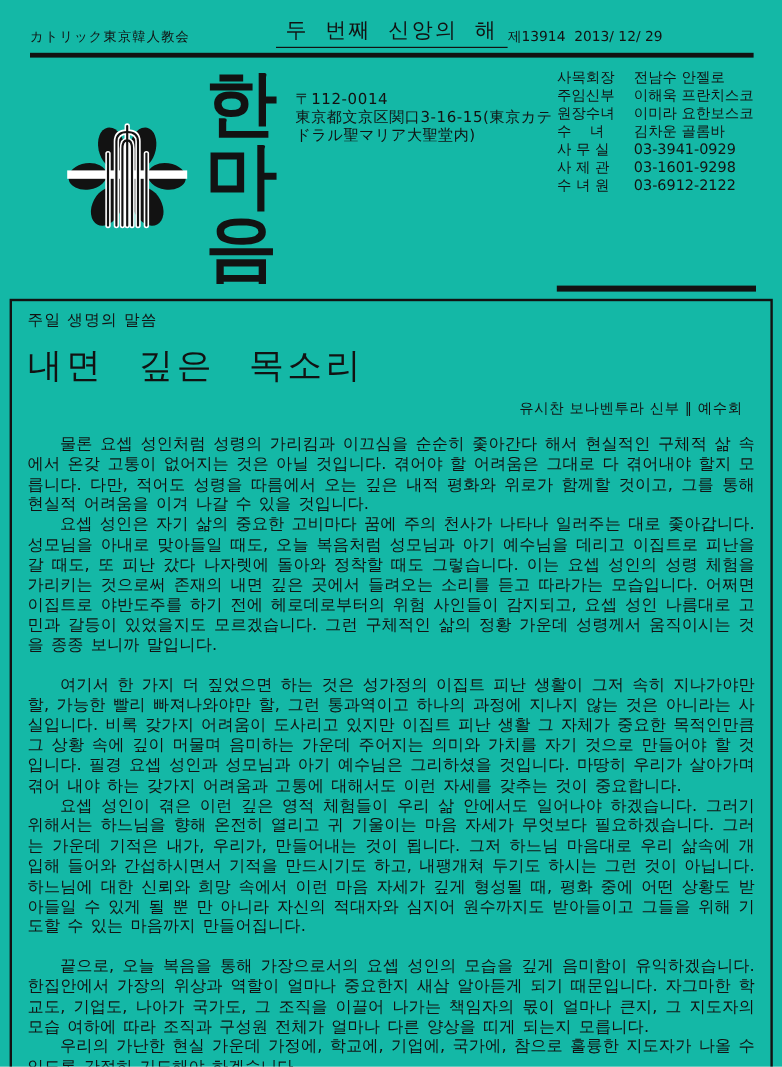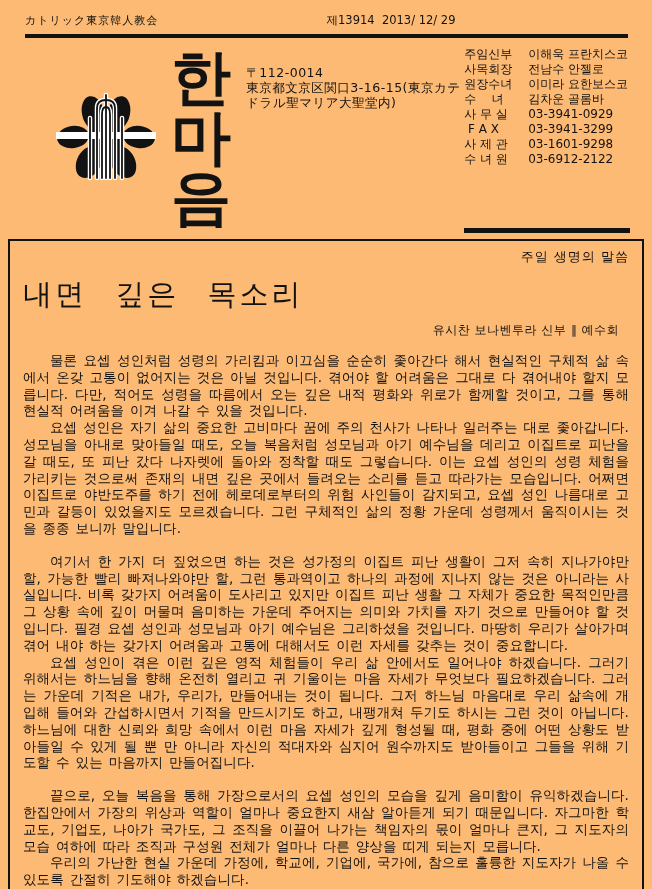--- a/index.html
+++ b/index.html
@@ -1,18 +1,18 @@
 <!DOCTYPE html>
 <html><head>
 <meta charset="utf-8">
 <style>
   * { margin:0; padding:0; box-sizing:border-box; }
   html,body { background:#e8e8e8; }
   .page {
-    width:652px; height:889px; margin:0 auto; background:#fdba74; color:#121212;
+    width:652px; height:889px; margin:0 auto; background:#14b8a6; color:#121212;
     font-family:"DejaVu Sans", sans-serif; position:relative; overflow:hidden;
   }
   
   .top-bar {
     margin:0 24px 0 25px; padding:13px 0 4px;
     display:flex; align-items:flex-end; border-bottom:4px solid #121212;
   }
   .org { flex:1; font-size:11px; letter-spacing:1px; padding-bottom:2px; }
   .banner {
     font-size:17.5px; letter-spacing:2px; word-spacing:6px;
@@ -30,41 +30,42 @@
     border-bottom:5px solid #121212;
   }
   .c-row { display:flex; }
   .c-label { width:64px; white-space:pre; }
   .c-value { white-space:pre; }
   
   .article-box {
     margin:6px 8px 0; border:2px solid #121212; height:678px;
     padding:7px 13px 6px; overflow:hidden;
   }
-  .section-label { font-size:13px; letter-spacing:1px;text-align:right; }
+  .section-label { font-size:13px; letter-spacing:1px; }
   .article-title {
     font-size:29px; font-weight:400;
     letter-spacing:3px; word-spacing:16px; margin:9px 0 7px;
   }
   .byline { text-align:right; font-size:12px; letter-spacing:0.5px; padding-right:10px; margin-bottom:13px; }
   .body p {
     font-size:13.5px; line-height:16.8px; text-align:justify;
     text-indent:2em; word-spacing:1.5px; letter-spacing:0.1px;
   }
   .body p.spaced { margin-top:16px; }
   
   .page-footer { padding:7px 14px 0 17px; font-size:13.2px; letter-spacing:0.2px; }
 </style>
 </head>
 <body>
 
 <div class="page">
 
   <div class="top-bar">
     <div class="org">カトリック東京韓人教会</div>
+    <div class="banner">두 번째 신앙의 해</div>
     <div class="issue">제13914  2013/ 12/ 29</div>
   </div>
 
   <div class="masthead">
     <div class="mast-left">
       <div class="logo-row">
         <span>
           <svg width="102" height="92" viewBox="0 0 100 92" aria-hidden="true">
             <g fill="#121212">
               <ellipse cx="37" cy="21" rx="11" ry="17" transform="rotate(-12 37 21)"></ellipse>
@@ -95,42 +96,38 @@
         <span class="mast-title">한마음</span>
       </div>
       <div class="addr">
         <div>〒112-0014</div>
         <div>東京都文京区関口3-16-15(東京カテドラル聖マリア大聖堂内)</div>
       </div>
     </div>
 
     <div class="contacts">
       <div class="c-row">
+        <span class="c-label">사목회장</span>
+        <span class="c-value">전남수 안젤로</span>
+      </div>
+      <div class="c-row">
         <span class="c-label">주임신부</span>
         <span class="c-value">이해욱 프란치스코</span>
-      </div>
-      <div class="c-row">
-        <span class="c-label">사목회장</span>
-        <span class="c-value">전남수 안젤로</span>
       </div>
       <div class="c-row">
         <span class="c-label">원장수녀</span>
         <span class="c-value">이미라 요한보스코</span>
       </div>
       <div class="c-row">
         <span class="c-label">수    녀</span>
         <span class="c-value">김차운 골롬바</span>
       </div>
       <div class="c-row">
         <span class="c-label">사 무 실</span>
         <span class="c-value">03-3941-0929</span>
-      </div>
-      <div class="c-row">
-        <span class="c-label"> F A X</span>
-        <span class="c-value">03-3941-3299</span>
       </div>
       <div class="c-row">
         <span class="c-label">사 제 관</span>
         <span class="c-value">03-1601-9298</span>
       </div>
       <div class="c-row">
         <span class="c-label">수 녀 원</span>
         <span class="c-value">03-6912-2122</span>
       </div>
     </div>

